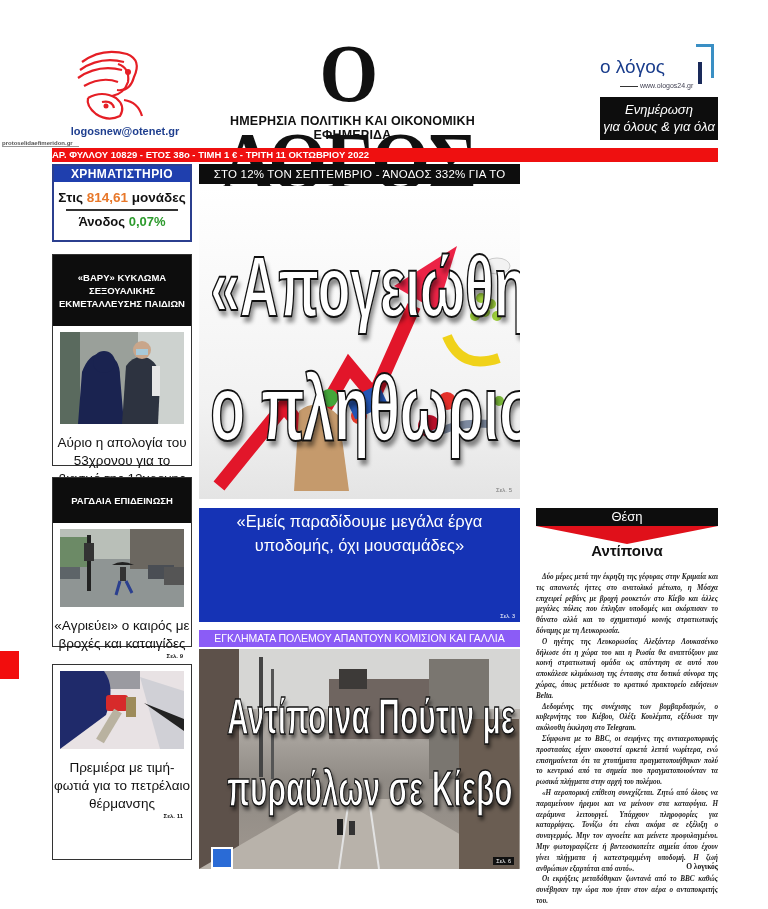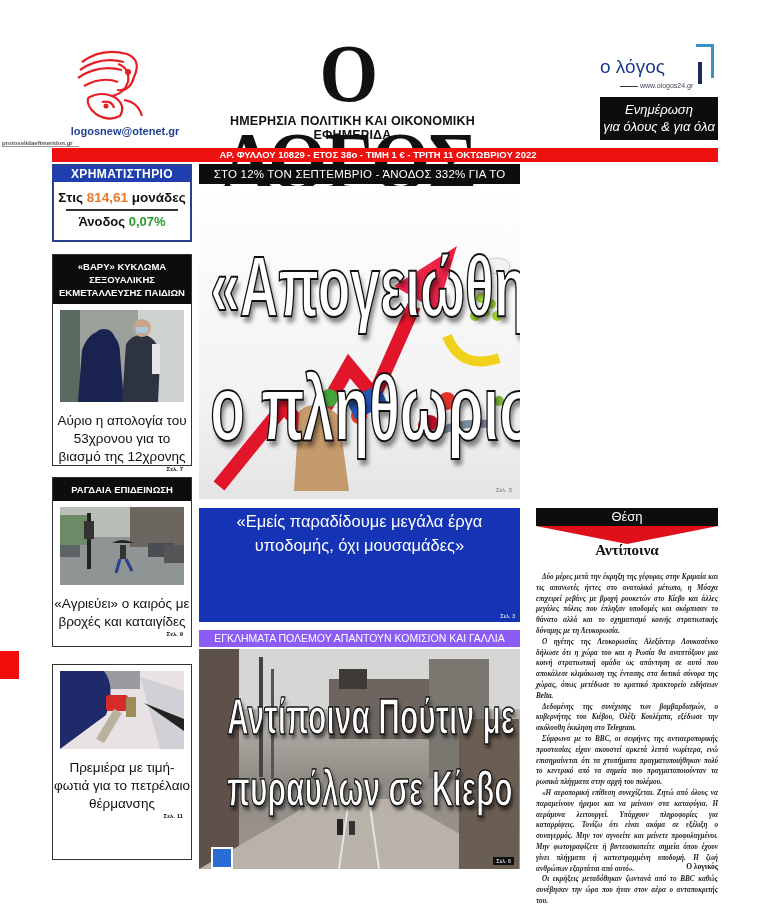--- a/index.html
+++ b/index.html
@@ -11,31 +11,31 @@
 #title{left:188px;top:30px;width:320px;text-align:center;font-family:"Liberation Serif",serif;font-weight:bold;font-size:82px;line-height:88px;letter-spacing:-2px;transform:scaleX(0.92);transform-origin:center}
 #subtitle{left:200px;top:114px;width:305px;text-align:center;font-weight:bold;font-size:12.5px;letter-spacing:0.2px}
 #site-credit{left:2px;top:140px;font-size:6px;color:#555;font-weight:bold;border-bottom:1px solid #999;padding-right:6px}
 #ol24{left:600px;top:44px;width:120px;height:55px}
 #ol24 .name{position:absolute;left:0;top:12px;font-size:19px;color:#1a3d8c}
 #ol24 .num{position:absolute;left:96px;top:0;width:18px;height:34px;border:3px solid #3a8fc4;border-left:none;border-bottom:none}
 #ol24 .num2{position:absolute;left:98px;top:18px;width:4px;height:22px;background:#1a2a5a}
 #ol24 .url{position:absolute;left:40px;top:38px;font-size:7px;color:#445}
 #ol24 .line{position:absolute;left:20px;top:42px;width:18px;border-top:1px solid #333}
 #slogan{left:600px;top:97px;width:118px;height:43px;background:#0d0d0d;color:#fff;font-style:italic;font-size:13px;text-align:center;line-height:17px;padding-top:4px}
-#redbar{left:52px;top:148px;width:666px;height:14px;background:#ef1010;color:#fff;font-size:9.5px;font-weight:bold;text-align:center;padding-right:14px;line-height:14px}
+#redbar{left:52px;top:148px;width:666px;height:14px;background:#ef1010;color:#fff;font-size:9.5px;font-weight:bold;text-align:left;padding-right:14px;line-height:14px}
 
 #stock{left:52px;top:164px;width:140px;height:78px;border:2px solid #2b3f8f}
 #stock .hd{background:#1f3fae;color:#fff;font-weight:bold;font-size:12px;text-align:center;height:16px;line-height:17px;letter-spacing:.4px}
 #stock .l1{font-weight:bold;font-size:13.5px;text-align:center;margin-top:8px}
 #stock .hr{width:112px;margin:4px auto 3px;border-top:2px solid #333}
 #stock .l2{font-weight:bold;font-size:13px;text-align:center}
 .orange{color:#e8782a}.green{color:#2c9a2c}
 
 .side{left:52px;width:140px;border:1.5px solid #333;background:#fff}
-.side .hd{background:#0d0d0d;color:#fff;font-weight:bold;font-size:9.5px;text-align:center;line-height:13px;padding:5px 2px}
+.side .hd{background:#0d0d0d;color:#fff;font-weight:bold;font-size:9.5px;text-align:center;line-height:13px;padding:16px 2px}
 .side .photo{margin:6px auto 0;width:124px;overflow:hidden}
 .side .txt{text-align:center;font-size:13.5px;line-height:18px;margin-top:6px;color:#111}
 .side .pg{text-align:right;font-size:6px;font-weight:bold;padding-right:8px}
 #side1{top:254px;height:212px}
 #side2{top:477px;height:170px}
 #side3{top:664px;height:196px}
 #redsquare{left:0;top:651px;width:19px;height:28px;background:#f20d0d}
 
 #hero-bar{left:199px;top:164px;width:321px;height:20px;background:#0d0d0d;color:#fff;font-size:11.5px;text-align:center;line-height:20px;letter-spacing:.2px}
 #hero{left:199px;top:186px;width:321px;height:313px;background:linear-gradient(#fff,#f2f2f2 70%,#e4e4e4);overflow:hidden}
@@ -52,21 +52,21 @@
 #war-bar{left:199px;top:630px;width:321px;height:17px;background:#8b5cf6;color:#fff;font-size:10.5px;text-align:center;line-height:17px}
 #war{left:199px;top:649px;width:321px;height:220px;overflow:hidden;background:linear-gradient(180deg,#cfcfcf 0%,#b5b0aa 30%,#8f8a84 60%,#a09890 100%)}
 .war-title{position:absolute;left:-60px;width:440px;text-align:center;font-weight:bold;color:#fff;-webkit-text-stroke:1.5px #111;text-shadow:3px 4px 5px rgba(0,0,0,.6);transform:scaleX(.6);transform-origin:center;white-space:nowrap;font-size:50px;line-height:56px}
 #war-line1{top:40px}
 #war-line2{top:112px}
 #war .pg{position:absolute;right:6px;bottom:4px;background:#111;color:#fff;font-size:5.5px;padding:1px 3px}
 #war .sign{position:absolute;left:12px;bottom:0;width:22px;height:22px;background:#2a6bd6;border:2px solid #fff}
 
 #thesi{left:536px;top:508px;width:182px;height:18px;background:#0d0d0d;color:#fff;font-size:13px;text-align:center;line-height:18px}
 #thesi-arrow{left:536px;top:526px;width:0;height:0;border-left:91px solid transparent;border-right:91px solid transparent;border-top:18px solid #e0101a}
-#ed-title{left:536px;top:542px;width:182px;text-align:center;font-family:Liberation Serif, serif;font-weight:bold;font-size:15px}
+#ed-title{left:536px;top:542px;width:182px;text-align:center;font-family:Liberation Sans, sans-serif;font-weight:bold;font-size:15px}
 #ed-body{left:536px;top:572px;width:182px;font-family:"Liberation Serif",serif;font-size:7.2px;line-height:10.8px;text-align:justify;font-weight:bold;font-style:italic;color:#222}
 #ed-body p{text-indent:6px}
 #ed-sign{left:536px;top:862px;width:182px;text-align:right;font-family:"Liberation Serif",serif;font-size:7.5px;font-weight:bold}
 </style>
 </head>
 <body>
 
 <div class="abs" id="logo-figure">
   <svg width="82" height="82" viewBox="0 0 82 82">
     <g fill="none" stroke="#e51e25" stroke-width="2.2">

